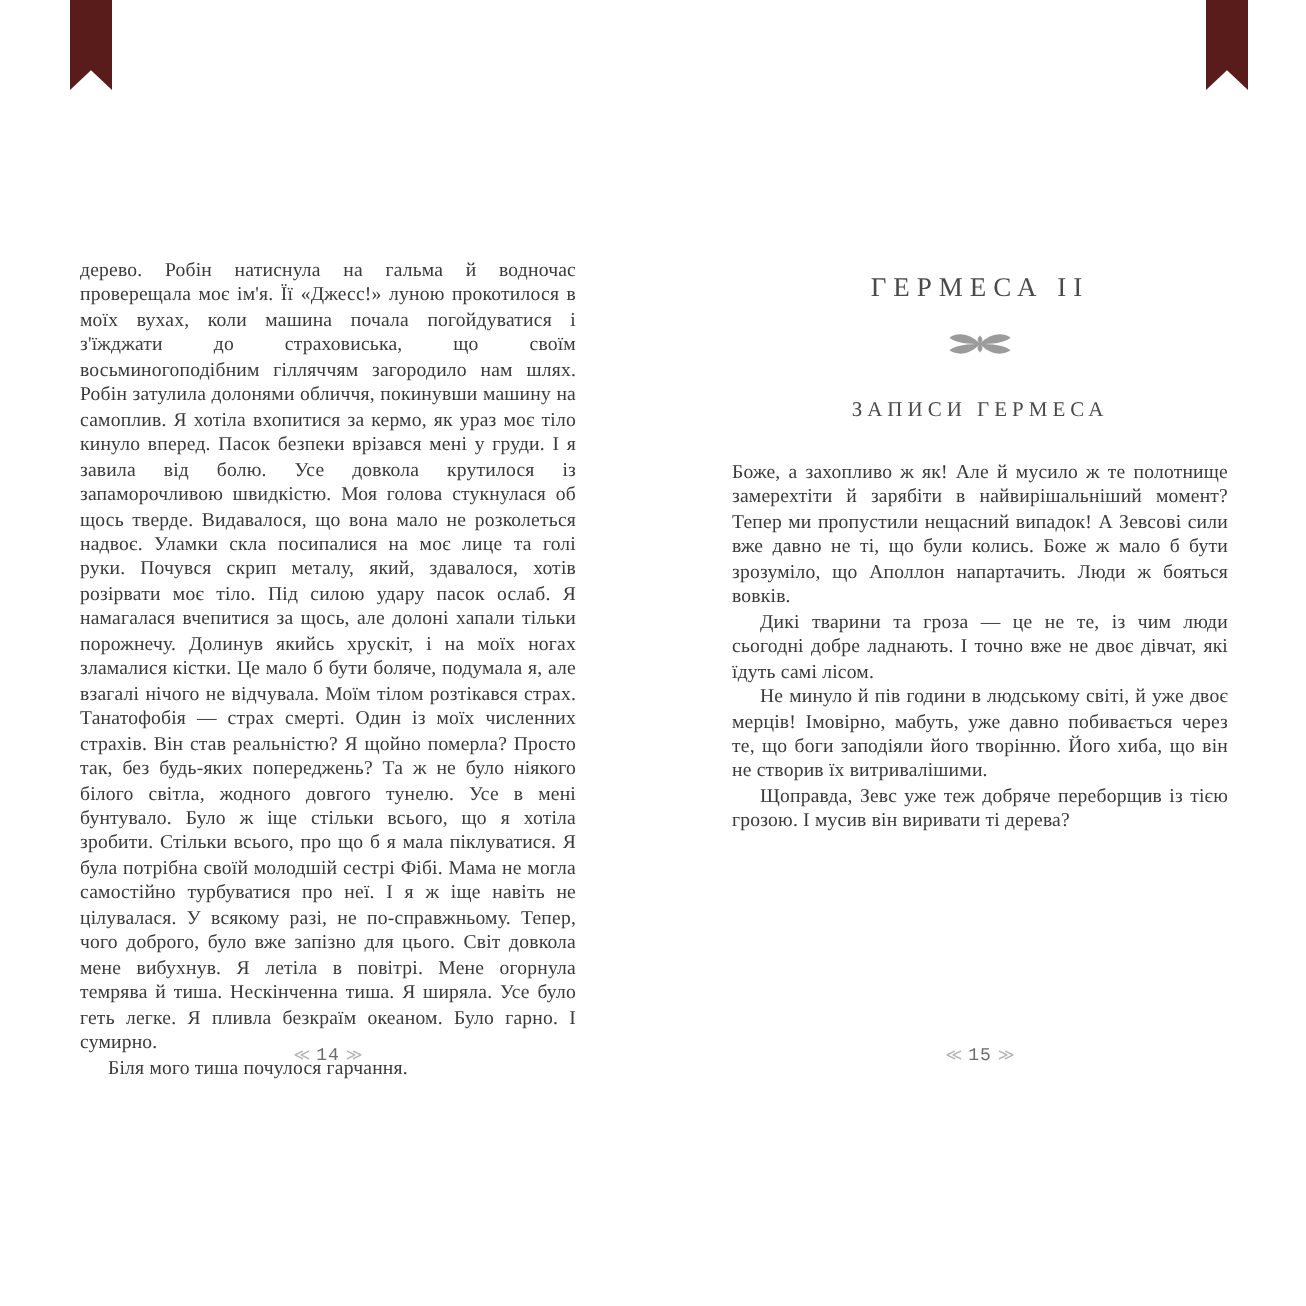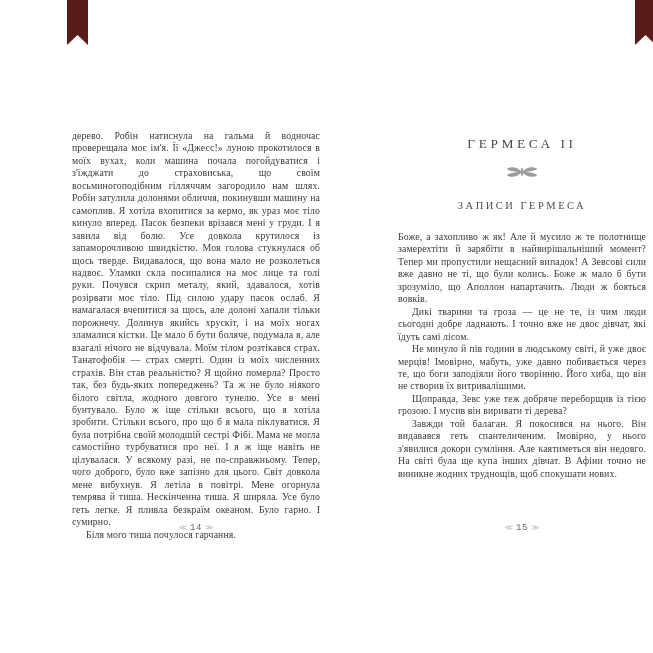--- a/index.html
+++ b/index.html
@@ -4,21 +4,21 @@
 <style>
   html,body{margin:0;padding:0;}
   body{
     width:653px;height:653px;
     background:#ffffff;
     font-family:"Liberation Serif","DejaVu Serif",serif;
     color:#333;
     position:relative;
     overflow:hidden;
   }
-  .spread{position:absolute;inset:0;background:#ffffff;margin-left:32px;}
+  .spread{position:absolute;inset:0;background:#ffffff;}
 
   
   .ribbon{
     position:absolute;top:0;width:21px;height:45px;
     background:#5a1b1b;
     clip-path:polygon(0 0,100% 0,100% 100%,50% 78%,0 100%);
   }
   .ribbon.left{left:35px;}
   .ribbon.right{left:603px;}
 
@@ -108,21 +108,20 @@
       </svg>
     </div>
 
     <h3 class="section-title">ЗАПИСИ ГЕРМЕСА</h3>
 
     <div class="body-text">
       <p>Боже, а захопливо ж як! Але й мусило ж те полотнище замерехтіти й зарябіти в найвирішальніший момент? Тепер ми пропустили нещасний випадок! А Зевсові сили вже давно не ті, що були колись. Боже ж мало б бути зрозуміло, що Аполлон напартачить. Люди ж бояться вовків.</p>
       <p class="indent">Дикі тварини та гроза — це не те, із чим люди сьогодні добре ладнають. І точно вже не двоє дівчат, які їдуть самі лісом.</p>
       <p class="indent">Не минуло й пів години в людському світі, й уже двоє мерців! Імовірно, мабуть, уже давно побивається через те, що боги заподіяли його творінню. Його хиба, що він не створив їх витривалішими.</p>
       <p class="indent">Щоправда, Зевс уже теж добряче переборщив із тією грозою. І мусив він виривати ті дерева?</p>
-      <p class="indent">Завжди той балаган. Я покосився на нього. Він видавався геть спантеличеним. Імовірно, у нього з'явилися докори сумління. Але каятиметься він недовго. На світі була ще купа інших дівчат. В Афіни точно не виникне жодних труднощів, щоб спокушати нових.</p>
     </div>
   </div>
 
   <div class="footer f-left">
     <span class="orn">≪</span><span class="num">14</span><span class="orn">≫</span>
   </div>
 
   <div class="footer f-right">
     <span class="orn">≪</span><span class="num">15</span><span class="orn">≫</span>
   </div>

